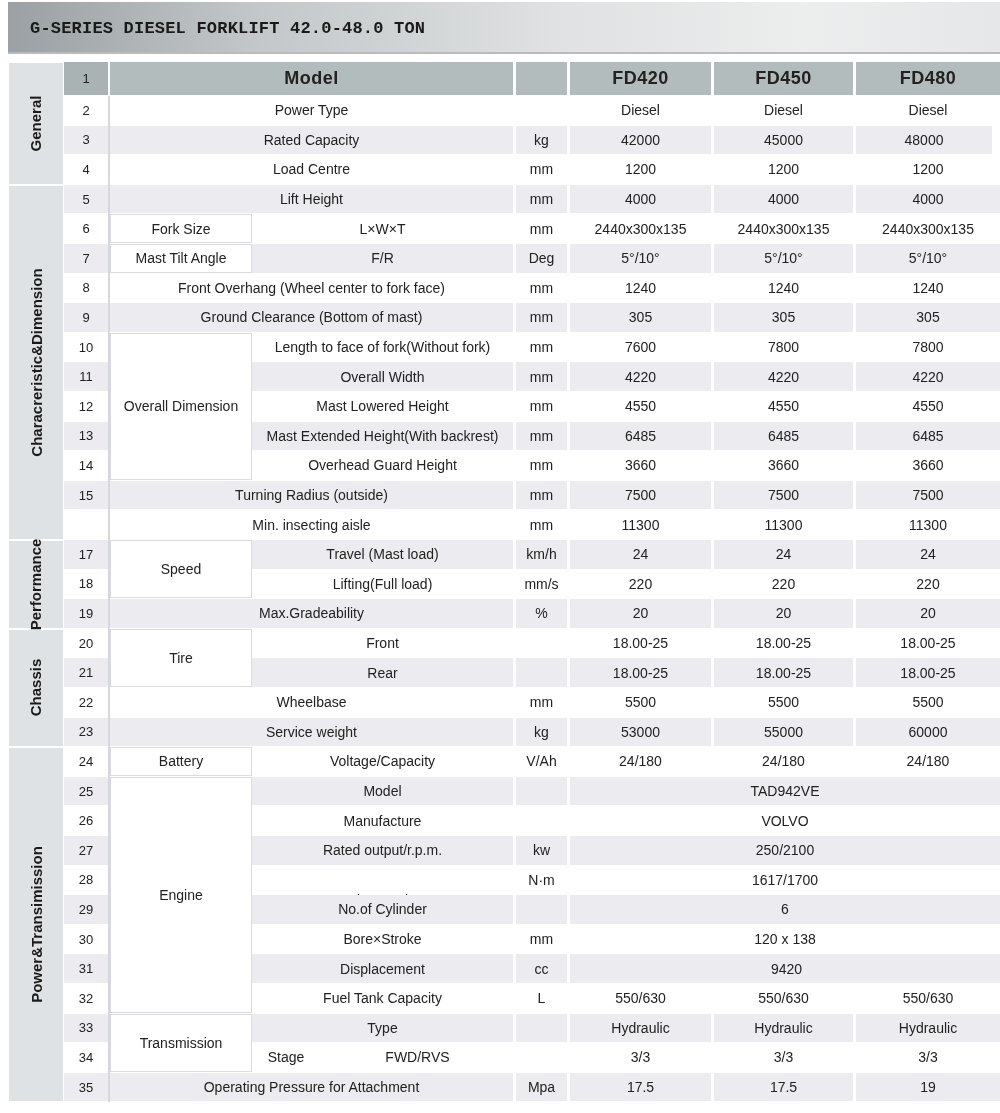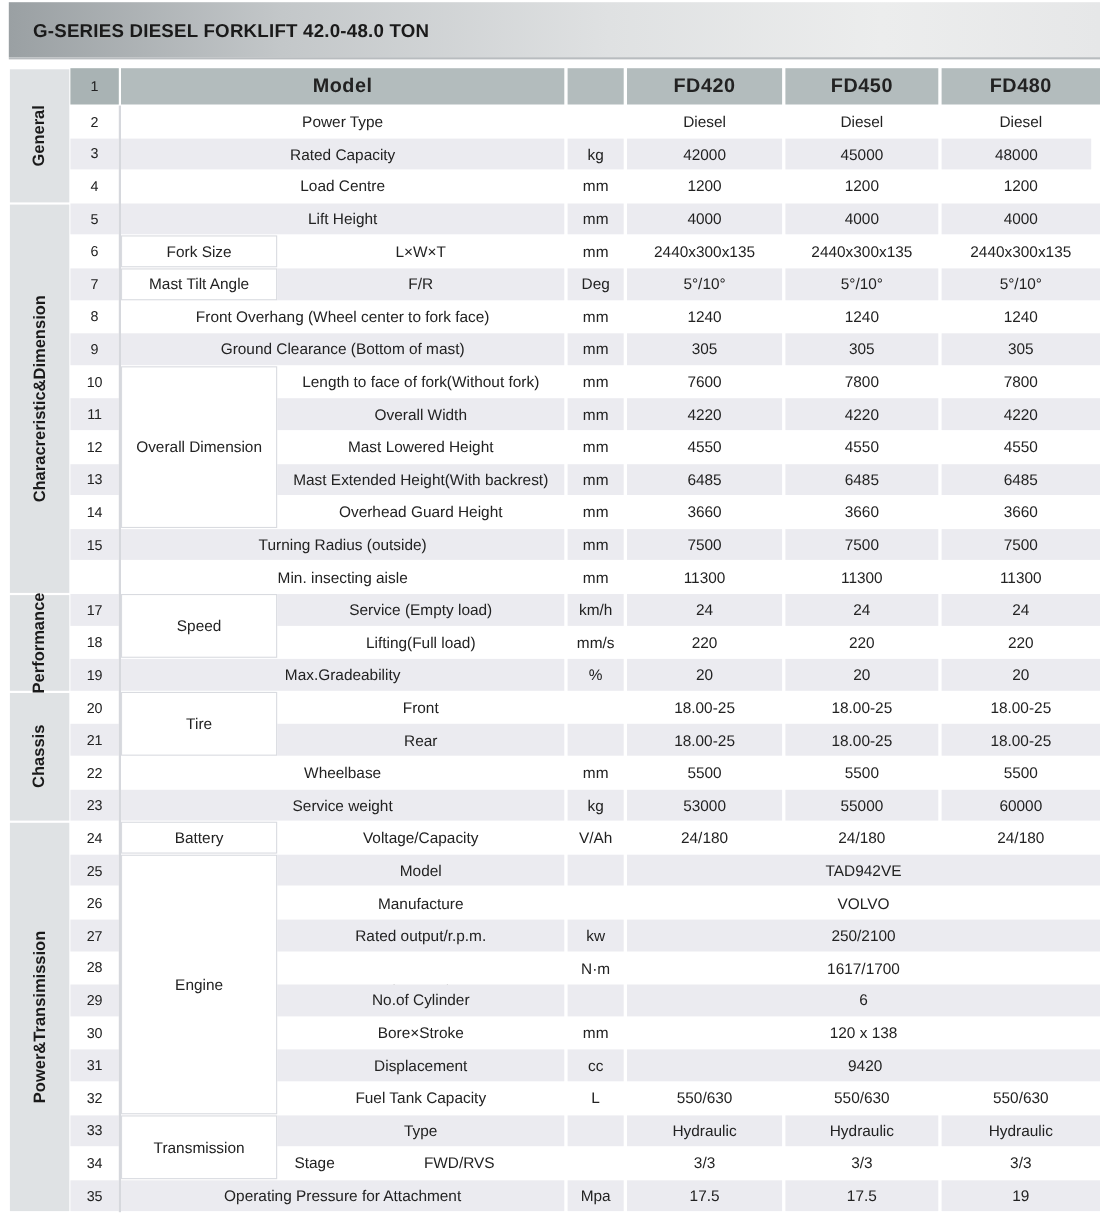--- a/index.html
+++ b/index.html
@@ -5,21 +5,21 @@
   * { box-sizing: border-box; margin: 0; padding: 0; }
   html, body { width: 1000px; height: 1113px; background: #ffffff; overflow: hidden; }
   body { position: relative; font-family: "Liberation Sans", sans-serif; color: #1f1f1f; }
   .banner {
     position: absolute; left: 8px; top: 2px; width: 992px; height: 52px;
     background: linear-gradient(90deg, #9aa0a3 0%, #c3c7c9 25%, #dfe1e2 55%, #eceded 80%, #e6e7e8 100%);
     border-bottom: 2px solid #b8bcbf;
   }
   .banner-title {
     position: absolute; left: 22px; top: 17px;
-    font-family: Liberation Sans, sans-serif; font-weight: bold; font-size: 17px;
+    font-family: Liberation Mono, monospace; font-weight: bold; font-size: 17px;
     letter-spacing: 0.2px; color: #1a1a1a;
   }
   .cell {
     position: absolute; display: flex; align-items: center; justify-content: center;
     font-size: 14px; text-align: center; white-space: nowrap; color: #222;
   }
   .shade { background: #ebebf0; }
   .white { background: #ffffff; }
   .hdr { background: #b3bcbd; font-weight: bold; font-size: 18px; letter-spacing: 0.5px; }
   .hdr-num { background: #a9b3b4; font-size: 13px; font-weight: normal; letter-spacing: 0; }
@@ -148,21 +148,21 @@
     <div class="cell shade" style="left: 570px; top: 480.8px; width: 141px; height: 28.6px;">7500</div>
     <div class="cell shade" style="left: 714px; top: 480.8px; width: 139px; height: 28.6px;">7500</div>
     <div class="cell shade" style="left: 856px; top: 480.8px; width: 144px; height: 28.6px;">7500</div>
     <div class="cell white num" style="left: 64px; top: 510.4px; width: 44px; height: 28.6px; margin-left: 36px;">16</div>
     <div class="cell white" style="left: 110px; top: 510.4px; width: 403px; height: 28.6px;">Min. insecting aisle</div>
     <div class="cell white" style="left: 516px; top: 510.4px; width: 51px; height: 28.6px;">mm</div>
     <div class="cell white" style="left: 570px; top: 510.4px; width: 141px; height: 28.6px;">11300</div>
     <div class="cell white" style="left: 714px; top: 510.4px; width: 139px; height: 28.6px;">11300</div>
     <div class="cell white" style="left: 856px; top: 510.4px; width: 144px; height: 28.6px;">11300</div>
     <div class="cell shade num" style="left: 64px; top: 540px; width: 44px; height: 28.6px;">17</div>
-    <div class="cell shade" style="left: 252px; top: 540px; width: 261px; height: 28.6px;">Service (Empty load)</div>
+    <div class="cell shade" style="left: 252px; top: 540px; width: 261px; height: 28.6px;">Travel (Mast load)</div>
     <div class="cell shade" style="left: 516px; top: 540px; width: 51px; height: 28.6px;">km/h</div>
     <div class="cell shade" style="left: 570px; top: 540px; width: 141px; height: 28.6px;">24</div>
     <div class="cell shade" style="left: 714px; top: 540px; width: 139px; height: 28.6px;">24</div>
     <div class="cell shade" style="left: 856px; top: 540px; width: 144px; height: 28.6px;">24</div>
     <div class="cell white num" style="left: 64px; top: 569.6px; width: 44px; height: 28.6px;">18</div>
     <div class="cell white" style="left: 252px; top: 569.6px; width: 261px; height: 28.6px;">Lifting(Full load)</div>
     <div class="cell white" style="left: 516px; top: 569.6px; width: 51px; height: 28.6px;">mm/s</div>
     <div class="cell white" style="left: 570px; top: 569.6px; width: 141px; height: 28.6px;">220</div>
     <div class="cell white" style="left: 714px; top: 569.6px; width: 139px; height: 28.6px;">220</div>
     <div class="cell white" style="left: 856px; top: 569.6px; width: 144px; height: 28.6px;">220</div>

